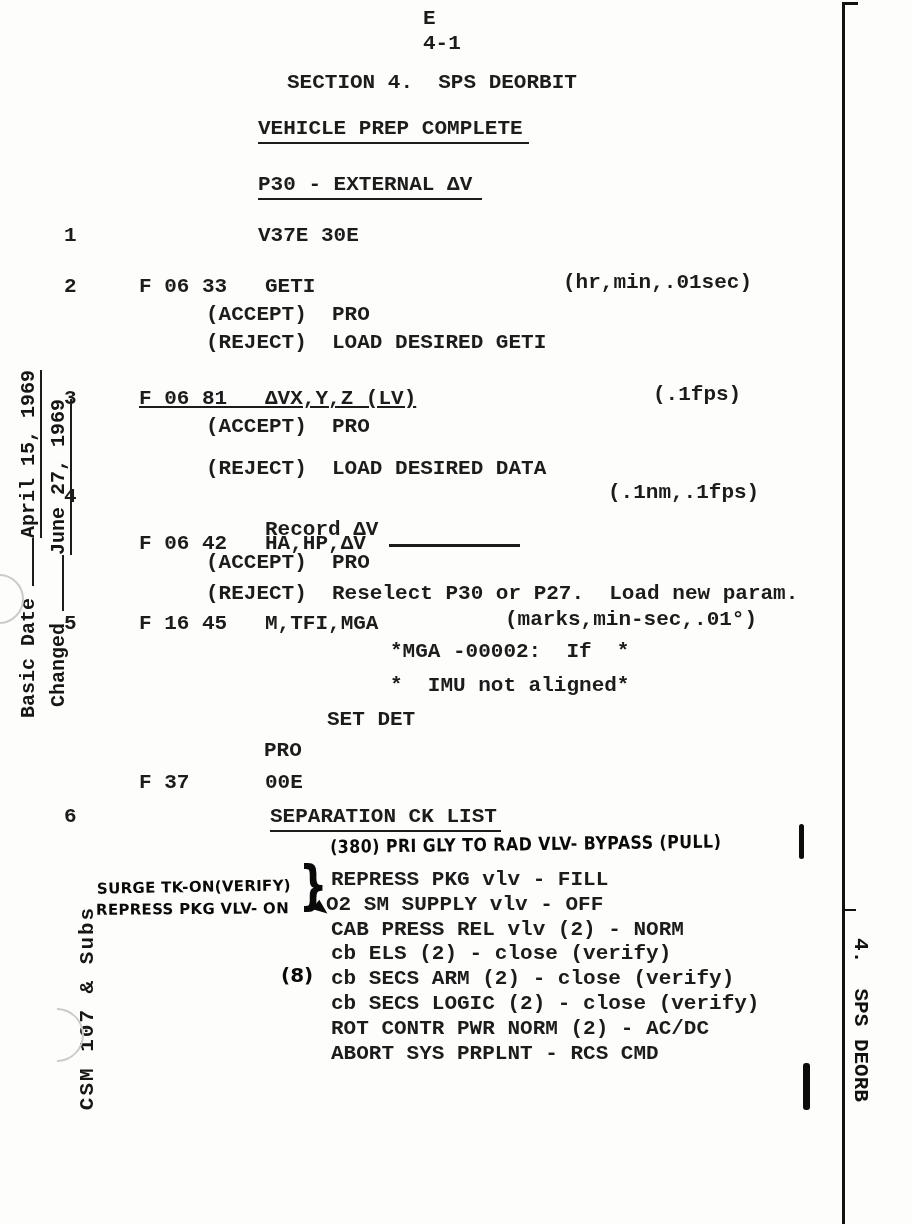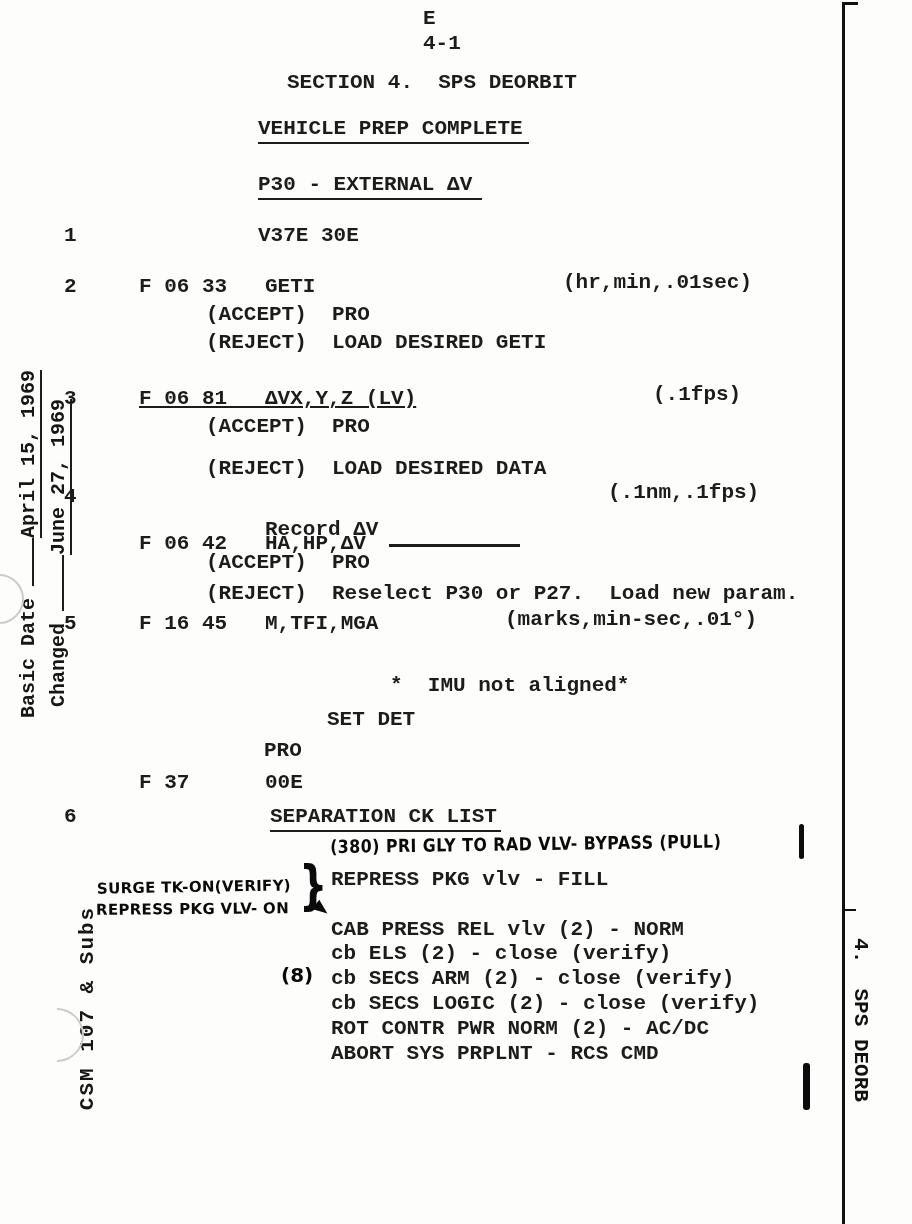--- a/index.html
+++ b/index.html
@@ -90,32 +90,34 @@
   <div class="t" style="left:139px;top:486px;margin-top:47px;">F 06 42   HA,HP,ΔV</div>
   <div class="t" style="left:608px;top:482px;">(.1nm,.1fps)</div>
   <div class="t" style="left:265px;top:519px;">Record ΔV</div>
   <div class="recline" style="left:389px;top:544px;width:131px;"></div>
   <div class="t" style="left:206px;top:552px;">(ACCEPT)  PRO</div>
   <div class="t" style="left:206px;top:583px;">(REJECT)  Reselect P30 or P27.  Load new param.</div>
 
   <div class="t" style="left:64px;top:613px;">5</div>
   <div class="t" style="left:139px;top:613px;">F 16 45   M,TFI,MGA</div>
   <div class="t" style="left:505px;top:609px;">(marks,min-sec,.01°)</div>
+  <div class="t" style="left:390px;top:641px;">*MGA -00002:  If  *</div>
   <div class="t" style="left:390px;top:675px;">*  IMU not aligned*</div>
   <div class="t" style="left:327px;top:709px;">SET DET</div>
   <div class="t" style="left:264px;top:740px;">PRO</div>
 
   <div class="t" style="left:139px;top:772px;">F 37      00E</div>
 
   <div class="t" style="left:64px;top:806px;">6</div>
   <div class="t" style="left:270px;top:806px;"><span class="ul" style="padding-right:4px;font-family:Liberation Mono, monospace;">SEPARATION CK LIST</span></div>
 
   <div class="hw" style="left:330px;top:836px;font-size:18px;letter-spacing:0.5px;transform:scale(0.88,1) rotate(-0.7deg);transform-origin:left top;">(380) PRI GLY TO RAD VLV- BYPASS (PULL)</div>
 
   <div class="t" style="left:331px;top:869px;">REPRESS PKG vlv - FILL</div>
+  <div class="t" style="left:326px;top:894px;">O2 SM SUPPLY vlv - OFF</div>
   <div class="t" style="left:331px;top:919px;">CAB PRESS REL vlv (2) - NORM</div>
   <div class="t" style="left:331px;top:943px;">cb ELS (2) - close (verify)</div>
   <div class="t" style="left:331px;top:968px;">cb SECS ARM (2) - close (verify)</div>
   <div class="t" style="left:331px;top:993px;text-align:right;">cb SECS LOGIC (2) - close (verify)</div>
   <div class="t" style="left:331px;top:1018px;">ROT CONTR PWR NORM (2) - AC/DC</div>
   <div class="t" style="left:331px;top:1043px;">ABORT SYS PRPLNT - RCS CMD</div>
 
   <div class="hw" style="left:97px;top:878px;font-size:15px;letter-spacing:0.3px;transform:rotate(-1deg);">SURGE TK-ON(VERIFY)</div>
   <div class="hw" style="left:96px;top:900px;font-size:15px;letter-spacing:0.3px;transform:rotate(-0.5deg);">REPRESS PKG VLV- ON</div>
   <div class="hw" style="left:299px;top:856px;font-size:50px;line-height:58px;transform:scale(0.8,1.05);transform-origin:left top;">}</div>

